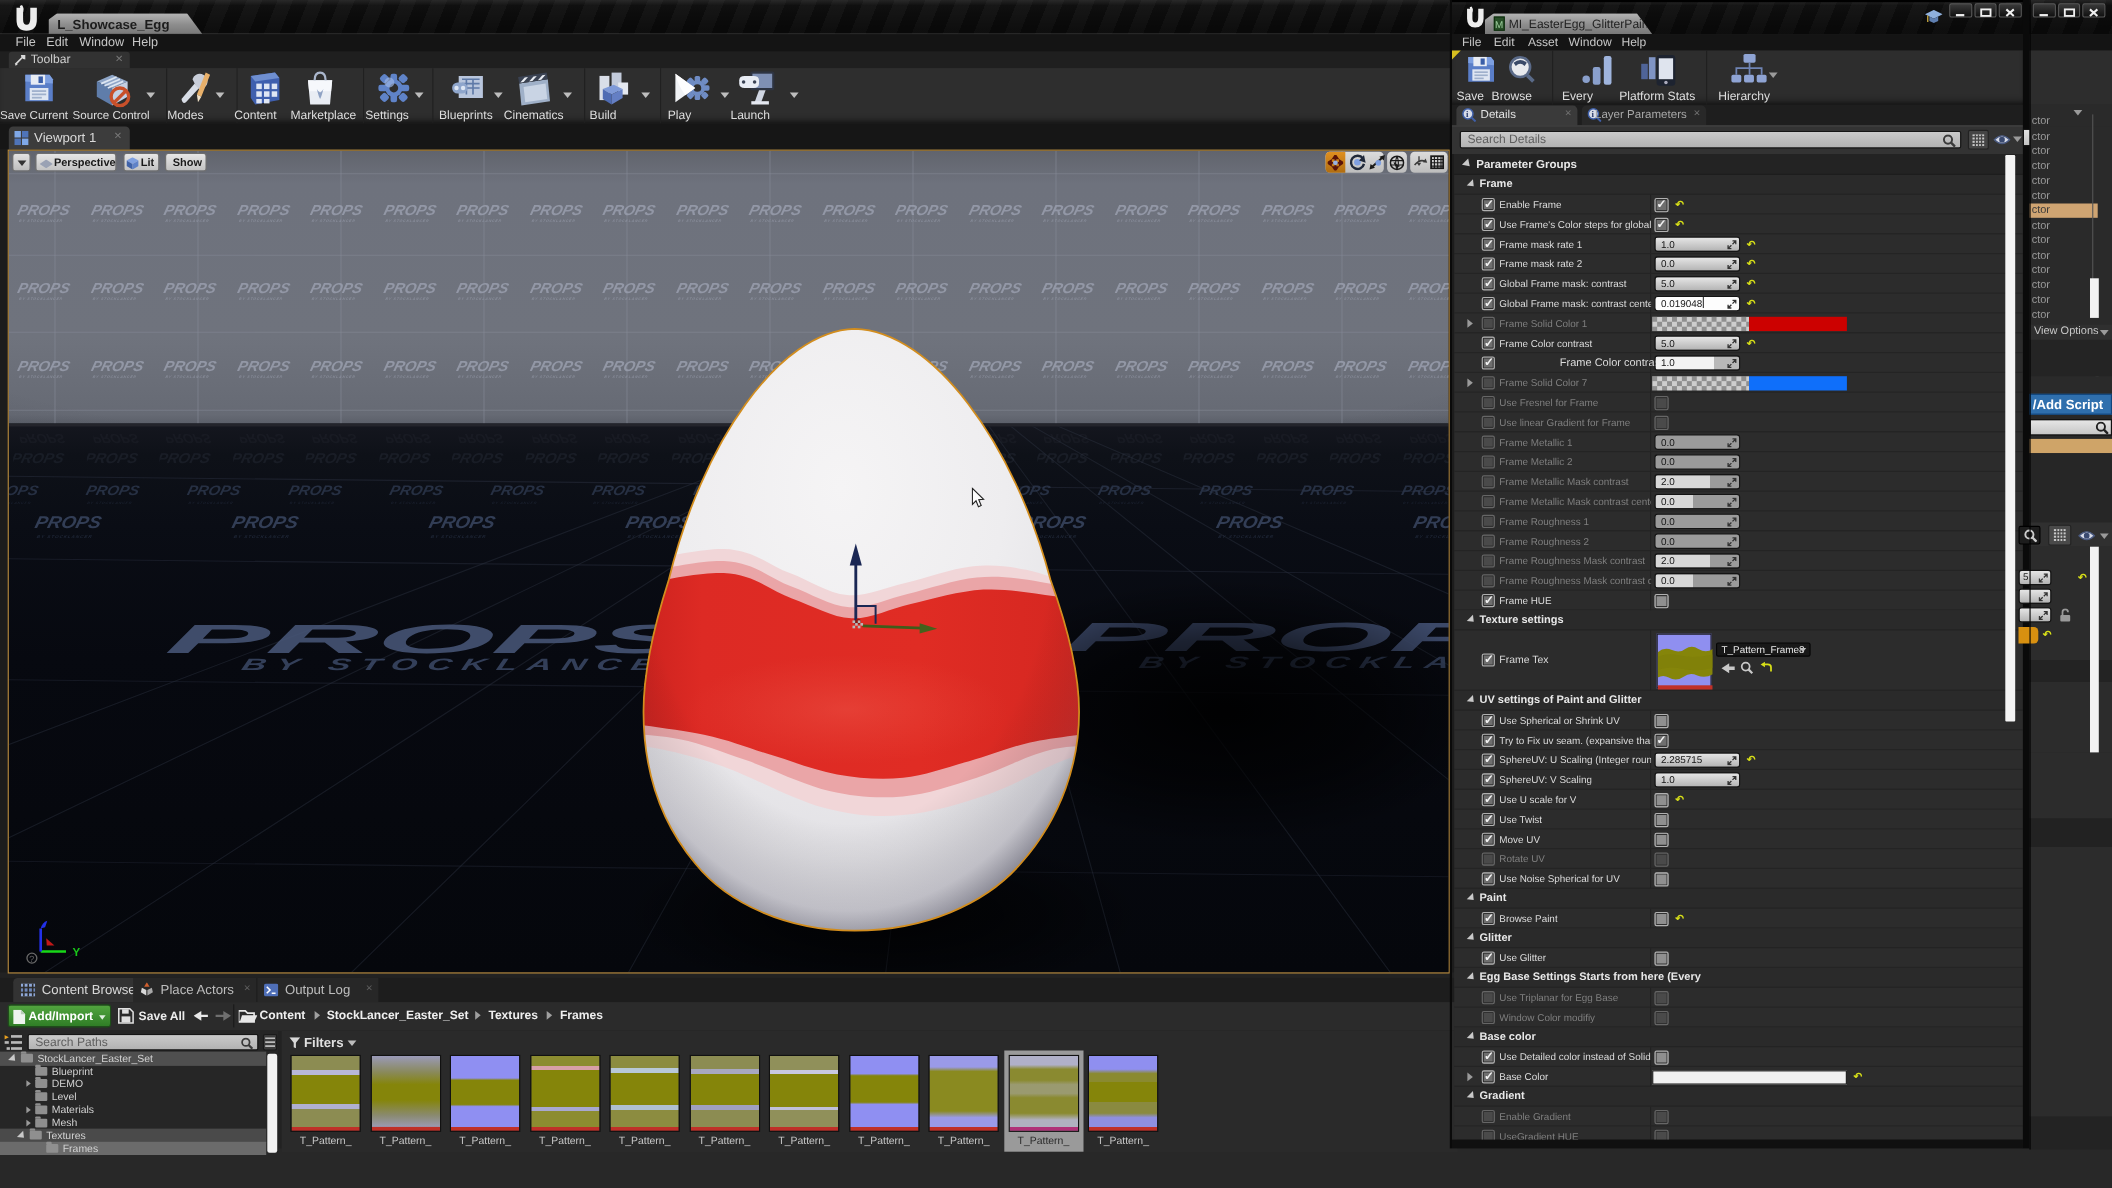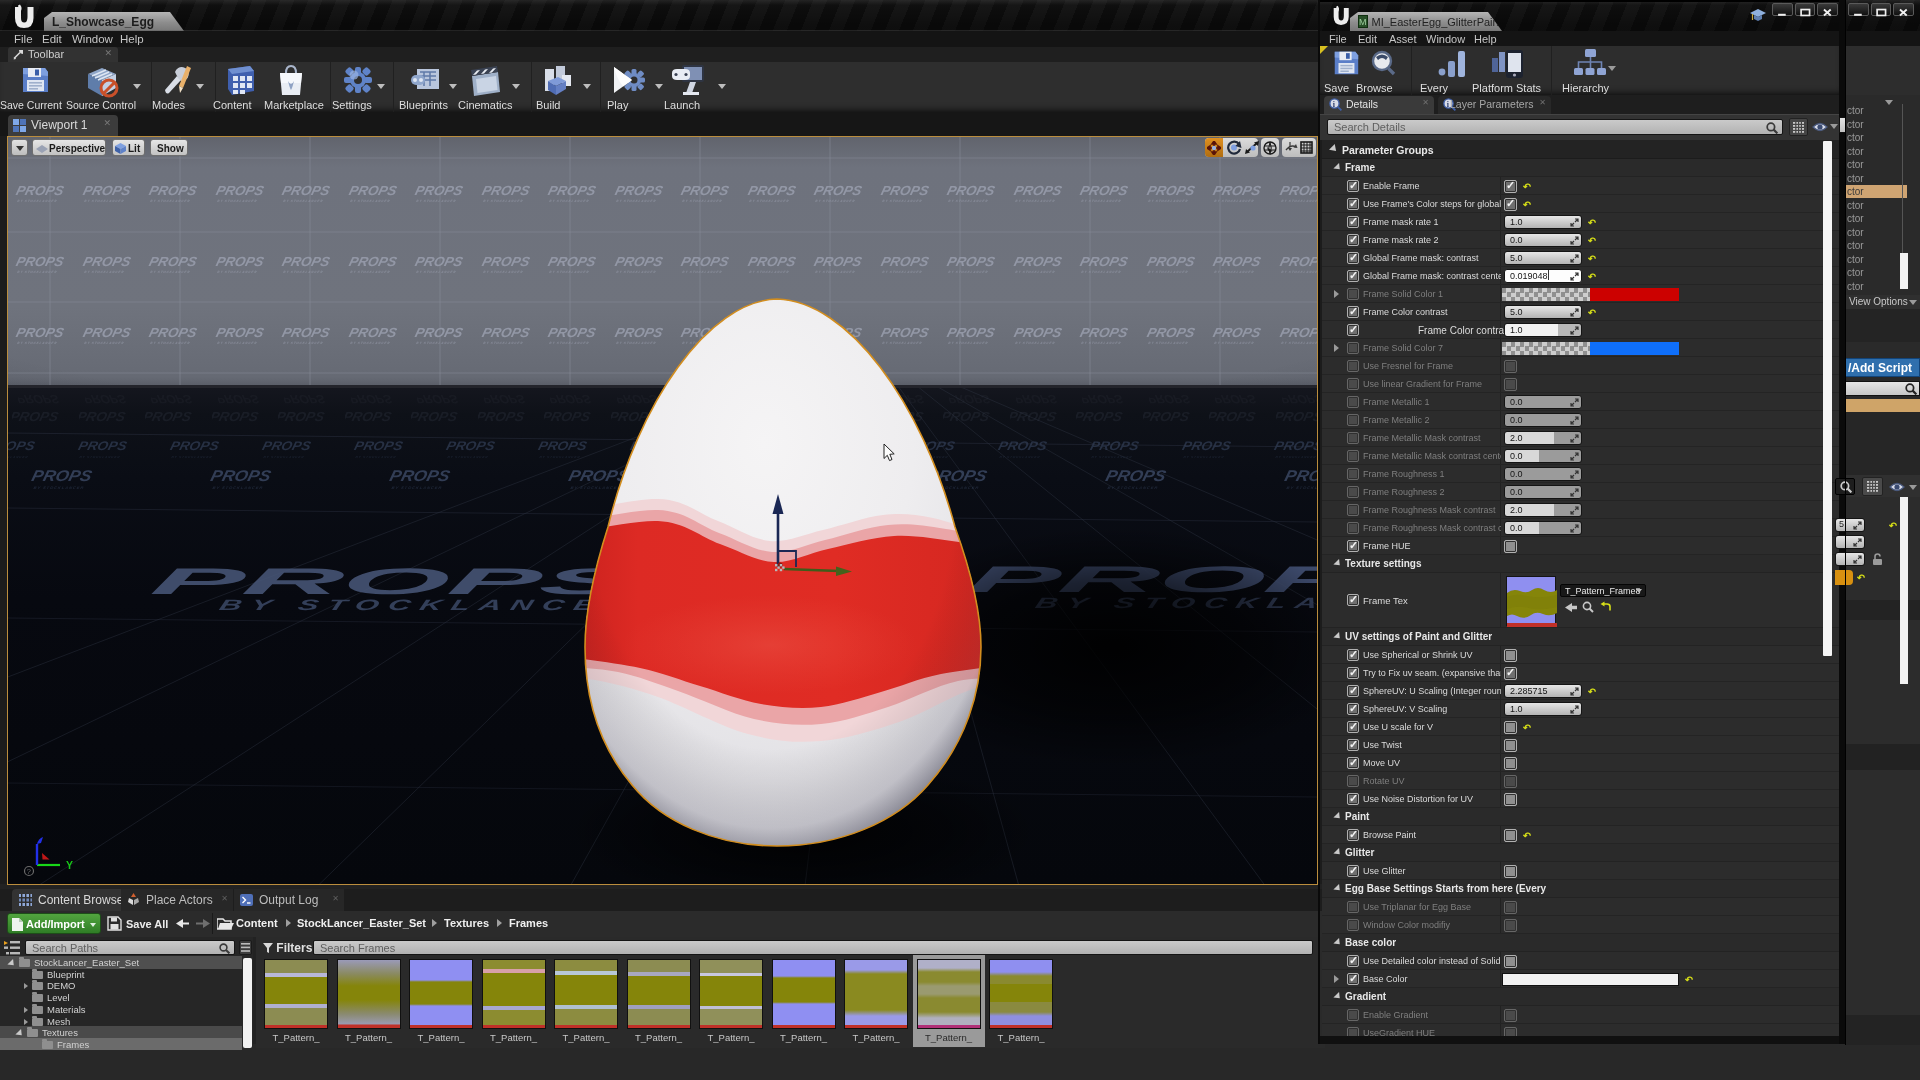--- a/index.html
+++ b/index.html
@@ -705,21 +705,20 @@
 <div class="treerow" style="top:1027.2px;padding-left:16px;"><span style="display:inline-block;width:0;height:0;border-left:4px solid transparent;border-right:4px solid transparent;border-top:5px solid #c9c9c9;margin-right:3px;position:relative;top:0px;transform:rotate(-45deg);"></span><span class="folder"></span>Textures</div>
 <div class="abs" style="left:0;top:1037.9px;width:242px;height:12.6px;background:#6b6b6b;"></div>
 <div class="treerow" style="top:1038.9px;padding-left:34px;"><span style="display:inline-block;width:8px;"></span><span class="folder"></span>Frames</div>
 <div class="abs" style="left:243px;top:958px;width:9px;height:90px;background:#f2f2f2;border-radius:2px;"></div>
 <div class="abs" style="left:256px;top:937px;width:1069px;height:111px;background:#2a2a2a;"></div>
 <div class="abs" style="left:263px;top:941px;color:#e0e0e0;font-size:12px;font-weight:bold;">
 <svg width="10" height="10" viewBox="0 0 10 10" style="position:relative;top:1px;">
         <path d="M0 0 L10 0 L6 5 L6 10 L4 9 L4 5Z" fill="#d8d8d8"></path>
       </svg>
  Filters <span style="display:inline-block;width:0;height:0;border-left:4px solid transparent;border-right:4px solid transparent;border-top:5px solid #bdbdbd;position:relative;top:-1px;"></span></div>
-<div class="searchbox" style="left:313px;top:940px;width:1000px;height:15px;">Search Frames</div>
 <div class="abs" style="left:264.0px;top:959px;width:64px;height:70px;border:1px solid #111;background: linear-gradient(180deg,#8c8c52 0 13px,#b8b8d8 13px 17px,#85850a 17px 44px,#b0b0d0 44px 48px,#8c8c52 48px 65px,#c03028 65px 70px);"></div>
 <div class="thumb-label" style="left:260.0px;top:1032px;width:72px;color:#c8c8c8;">T_Pattern_</div>
 <div class="abs" style="left:336.5px;top:959px;width:64px;height:70px;border:1px solid #111;background: linear-gradient(180deg,#9a9ab8 0,#8a8a60 14px,#85850a 26px,#85850a 40px,#8a8a70 54px,#9a9ab0 64px,#c03028 65px,#c03028 70px);"></div>
 <div class="thumb-label" style="left:332.5px;top:1032px;width:72px;color:#c8c8c8;">T_Pattern_</div>
 <div class="abs" style="left:409.0px;top:959px;width:64px;height:70px;border:1px solid #111;background: linear-gradient(180deg,#8f8ff2 0 20px,#85850a 22px 44px,#8f8ff2 46px 65px,#c03028 65px 70px);"></div>
 <div class="thumb-label" style="left:405.0px;top:1032px;width:72px;color:#c8c8c8;">T_Pattern_</div>
 <div class="abs" style="left:481.5px;top:959px;width:64px;height:70px;border:1px solid #111;background: linear-gradient(180deg,#8c8c30 0 9px,#d8a0a8 9px 13px,#85850a 13px 46px,#a8a8d0 46px 50px,#8c8c30 50px 65px,#c03028 65px 70px);"></div>
 <div class="thumb-label" style="left:477.5px;top:1032px;width:72px;color:#c8c8c8;">T_Pattern_</div>
 <div class="abs" style="left:554.0px;top:959px;width:64px;height:70px;border:1px solid #111;background: linear-gradient(180deg,#8c8c40 0 11px,#b8c8d8 11px 15px,#85850a 15px 45px,#b0c0d0 45px 49px,#8c8c40 49px 65px,#c03028 65px 70px);"></div>
 <div class="thumb-label" style="left:550.0px;top:1032px;width:72px;color:#c8c8c8;">T_Pattern_</div>
@@ -1062,21 +1061,21 @@
 <div class="abs" style="left:1322px;top:754px;width:517px;height:18px;border-bottom:1px solid #242424;"></div>
 <div class="chk chk-on abs" style="left:1347px;top:757px;"></div>
 <div class="abs" style="left:1363px;top:758px;font-size:9px;color:#dcdcdc;white-space:nowrap;overflow:hidden;max-width:138px;">Move UV</div>
 <div class="chk chk-off abs" style="left:1504px;top:757px;width:13px;height:13px;"></div>
 <div class="abs" style="left:1322px;top:772px;width:517px;height:18px;border-bottom:1px solid #242424;"></div>
 <div class="chk chk-dis abs" style="left:1347px;top:775px;"></div>
 <div class="abs" style="left:1363px;top:776px;font-size:9px;color:#7f7f7f;white-space:nowrap;overflow:hidden;max-width:138px;">Rotate UV</div>
 <div class="chk chk-dis abs" style="left:1504px;top:775px;width:13px;height:13px;"></div>
 <div class="abs" style="left:1322px;top:790px;width:517px;height:18px;border-bottom:1px solid #242424;"></div>
 <div class="chk chk-on abs" style="left:1347px;top:793px;"></div>
-<div class="abs" style="left:1363px;top:794px;font-size:9px;color:#dcdcdc;white-space:nowrap;overflow:hidden;max-width:138px;">Use Noise Distortion for UV</div>
+<div class="abs" style="left:1363px;top:794px;font-size:9px;color:#dcdcdc;white-space:nowrap;overflow:hidden;max-width:138px;">Use Noise Spherical for UV</div>
 <div class="chk chk-off abs" style="left:1504px;top:793px;width:13px;height:13px;"></div>
 <div class="abs" style="left:1322px;top:808px;width:517px;height:18px;background:#2a2a2a;border-bottom:1px solid #232323;"></div>
 <span class="tri abs" style="left:1334px;top:814px;border-left:4px solid transparent;border-right:4px solid transparent;border-top:5px solid #c9c9c9;transform:rotate(-45deg);"></span>
 <div class="ghead" style="left:1345px;top:811px;">Paint</div>
 <div class="abs" style="left:1322px;top:826px;width:517px;height:18px;border-bottom:1px solid #242424;"></div>
 <div class="chk chk-on abs" style="left:1347px;top:829px;"></div>
 <div class="abs" style="left:1363px;top:830px;font-size:9px;color:#dcdcdc;white-space:nowrap;overflow:hidden;max-width:138px;">Browse Paint</div>
 <div class="chk chk-off abs" style="left:1504px;top:829px;width:13px;height:13px;"></div>
 <div class="reset abs" style="left:1523px;top:830px;">↶</div>
 <div class="abs" style="left:1322px;top:844px;width:517px;height:18px;background:#2a2a2a;border-bottom:1px solid #232323;"></div>

